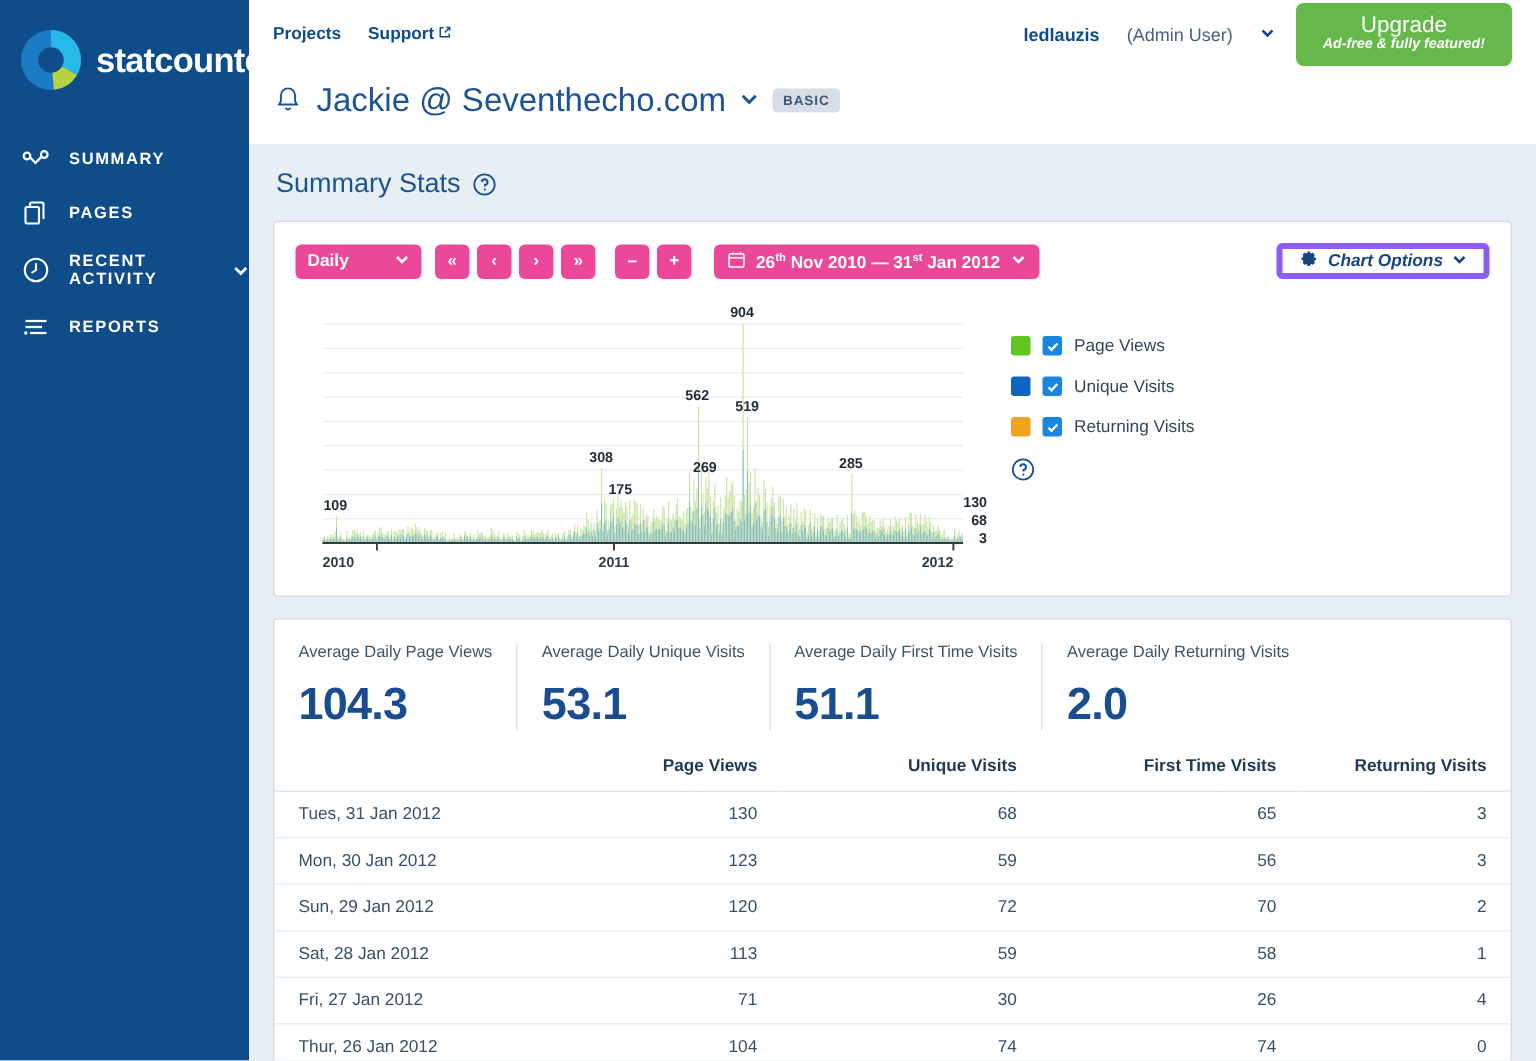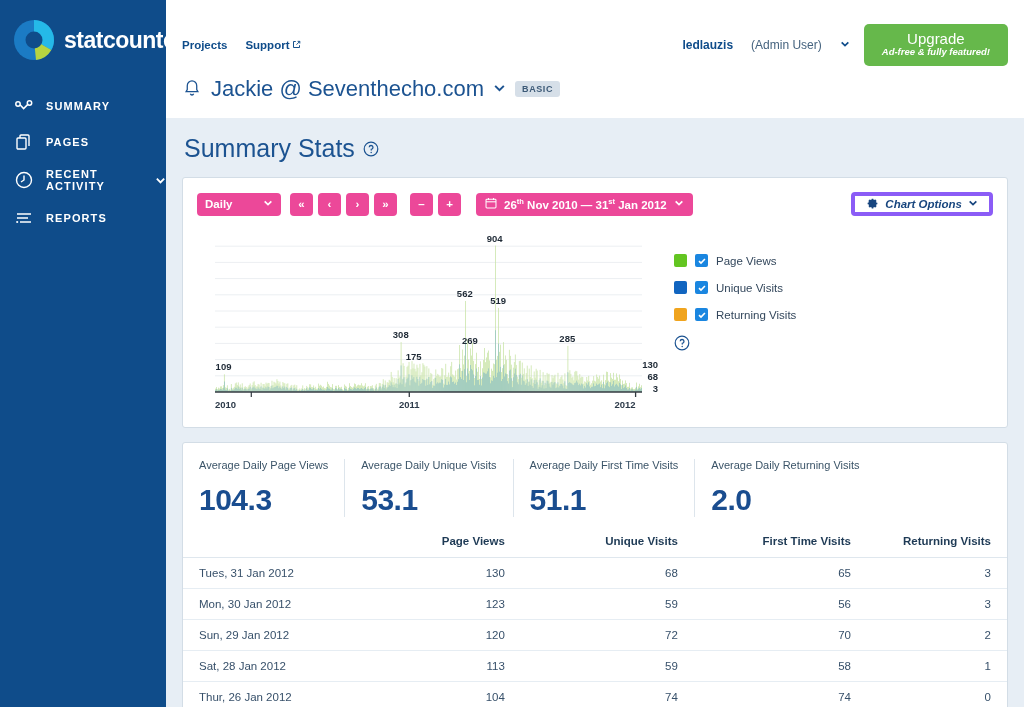--- a/index.html
+++ b/index.html
@@ -30,21 +30,21 @@
   }
   .nav-icon { width: 20px; height: 20px; flex: 0 0 20px; display:flex; align-items:center; justify-content:center; }
   .nav-label {
     font-size: 11px; font-weight: 700; letter-spacing: 1.1px;
     text-transform: uppercase; color: #ffffff;
   }
   .nav-caret { margin-left: 6px; display:flex; }
 
   
   .main { flex: 1; display: flex; flex-direction: column; min-width: 0; background:#e7eef5; }
-  .topbar { background: #fff; padding: 24px 16px 0 16px; }
+  .topbar { background: #fff; padding: 2px 16px 0 16px; }
   .toplinks { display: flex; align-items: center; justify-content: space-between; }
   .toplinks-left { display: flex; gap: 18px; align-items: center; }
   .toplink { font-size: 11.5px; font-weight: 700; color: #0f4c8a; cursor: pointer; display:flex; align-items:center; gap:3px; }
   .toplinks-right { display: flex; align-items: center; gap: 14px; }
   .username { font-size: 12px; color: #45637f; display:flex; align-items:center; gap:18px; cursor:pointer; }
   .username b { color: #0f4c8a; font-weight: 700; }
   .upgrade-btn {
     background: #66b84b; color: #fff; border: none; border-radius: 5px;
     padding: 6px 18px 8px 18px; text-align: center; cursor: pointer; line-height: 1.15;
   }
@@ -53,21 +53,21 @@
 
   .site-row { display: flex; align-items: center; gap: 9px; padding: 10px 0 16px 0; }
   .site-name { font-size: 22px; color: #1c5391; font-weight: 400; }
   .badge-basic {
     background: #d6dfe8; color: #3d5a77; font-size: 9px; font-weight: 700;
     letter-spacing: 0.6px; padding: 3px 7px; border-radius: 3px;
   }
 
   .content { flex: 1; padding: 0 16px; overflow: hidden; }
   .page-title-row { display: flex; align-items: center; gap: 8px; padding: 16px 0 14px 2px; }
-  .page-title { font-size: 25px; font-weight: 400; color: #1c5391; }
+  .page-title { font-size: 18px; font-weight: 400; color: #1c5391; }
 
   .panel { background: #fff; border: 1px solid #d3dde6; border-radius: 3px; }
 
   
   .chart-panel { padding: 14px 14px 10px 14px; }
   .chart-toolbar { display: flex; align-items: center; justify-content: space-between; }
   .tb-left { display: flex; align-items: center; gap: 9px; }
   .btn-blue {
     background: #ec4899; color: #fff; border: none; border-radius: 4px;
     font-size: 11.5px; font-weight: 700; cursor: pointer;
@@ -1301,20 +1301,27 @@
                 <td class="c5">2</td>
               </tr>
               <tr>
                 <td class="date-col">Sat, 28 Jan 2012</td>
                 <td class="c2">113</td>
                 <td class="c3">59</td>
                 <td class="c4">58</td>
                 <td class="c5">1</td>
               </tr>
               <tr>
+                <td class="date-col">Fri, 27 Jan 2012</td>
+                <td class="c2">71</td>
+                <td class="c3">30</td>
+                <td class="c4">26</td>
+                <td class="c5">4</td>
+              </tr>
+              <tr>
                 <td class="date-col">Thur, 26 Jan 2012</td>
                 <td class="c2">104</td>
                 <td class="c3">74</td>
                 <td class="c4">74</td>
                 <td class="c5">0</td>
               </tr>
             </tbody>
         </table>
       </section>
 

